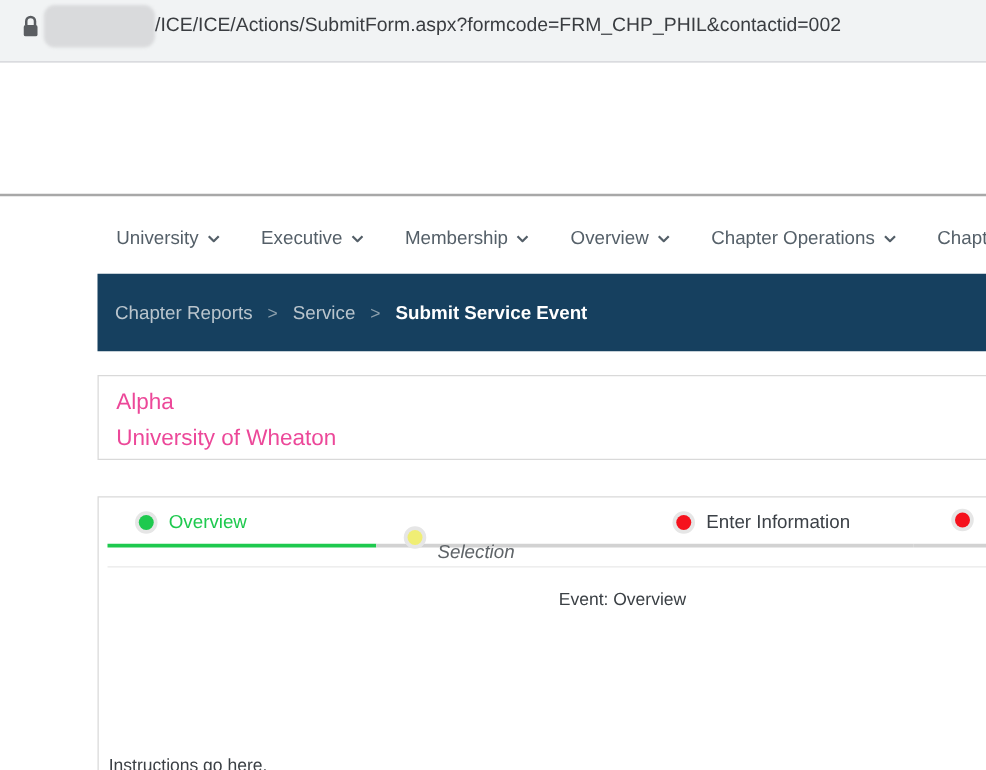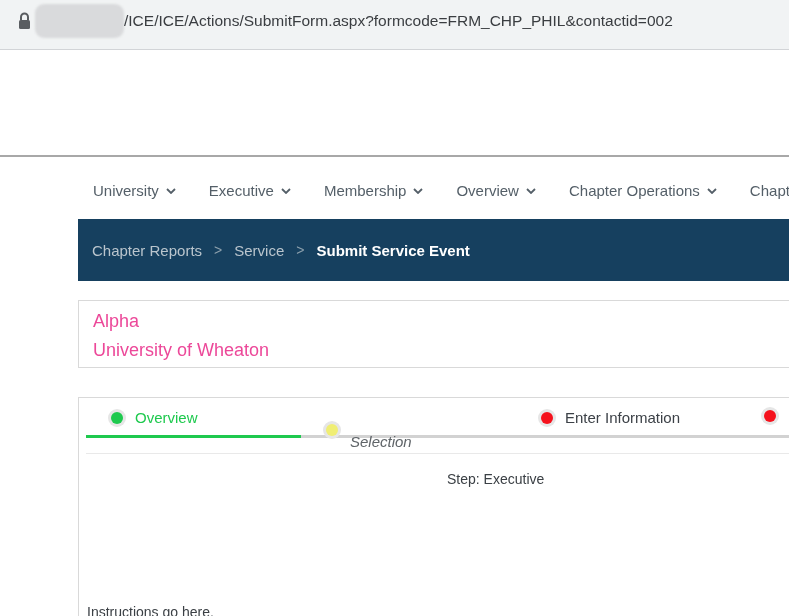--- a/index.html
+++ b/index.html
@@ -192,17 +192,17 @@
         </span>
       </div>
       <div class="step" style="padding-left:33px;">
         <span class="step-inner">
           <span class="dot dot-red"></span>
           <span class="step-label lbl-dark"></span>
         </span>
       </div>
     </div>
     <div class="wizard-divider"></div>
-    <div class="step-heading">Step: Executive</div>
+    <div class="step-heading">Event: Overview</div>
     <div class="instructions">Instructions go here.</div>
   </div>
 
 </div>
 
 </body></html>

